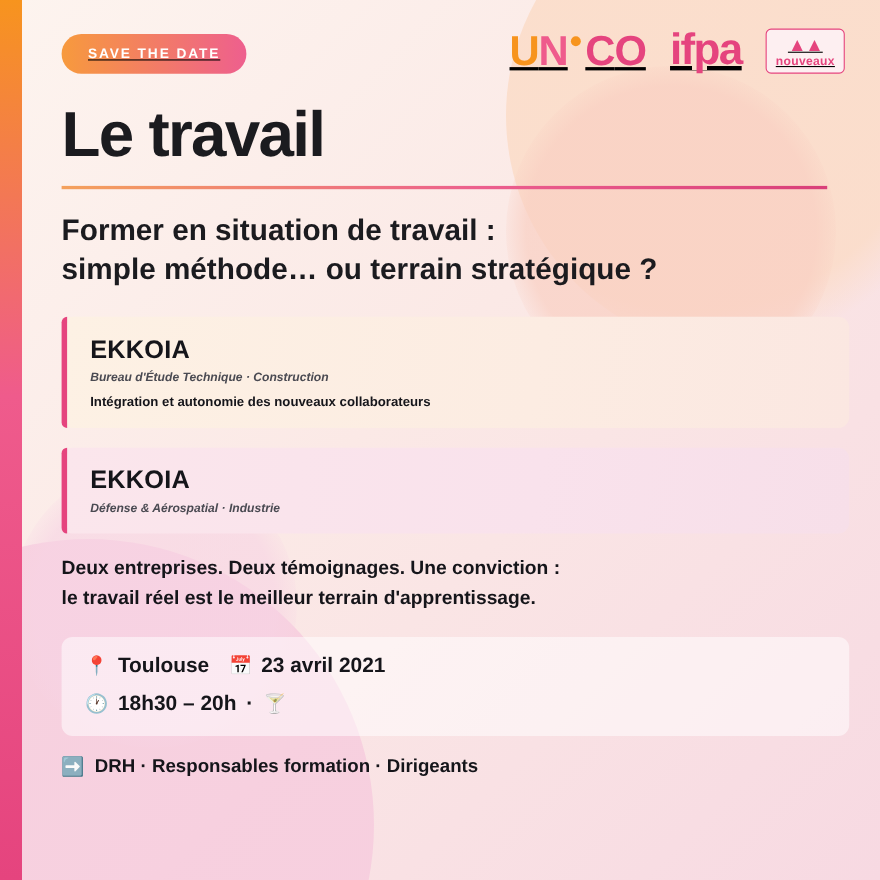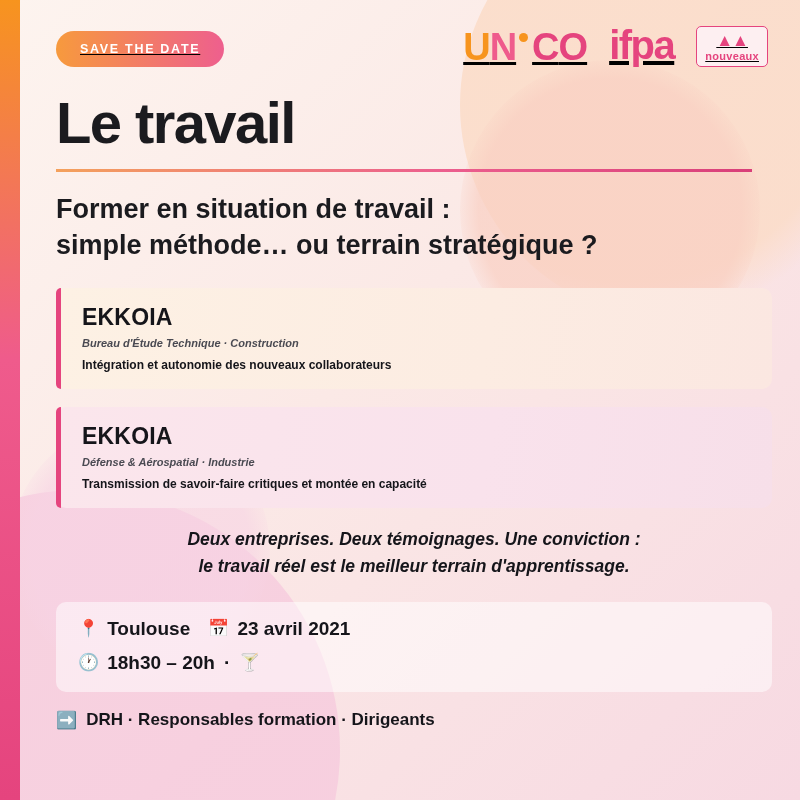--- a/index.html
+++ b/index.html
@@ -206,26 +206,24 @@
   }
   .card-desc {
     margin-top: 9px;
     font-size: 12px;
     font-weight: bold;
     color: #15151a;
   }
 
   .quote {
     margin-top: 12px;
-    font-style: italic;
     font-weight: bold;
     font-size: 17.5px;
     color: #15151a;
     line-height: 1.55;
-    text-align: center;
   }
 
   
   .info-box {
     margin-top: 22px;
     width: 716px;
     box-sizing: border-box;
     background: rgba(255,255,255,.52);
     border-radius: 10px;
     padding: 16px 22px 18px;
@@ -298,21 +296,20 @@
     <div class="cards">
       <div class="card card-a">
         <div class="card-title">EKKOIA</div>
         <div class="card-meta">Bureau d'Étude Technique · Construction</div>
         <div class="card-desc">Intégration et autonomie des nouveaux collaborateurs</div>
       </div>
 
       <div class="card card-b">
         <div class="card-title">EKKOIA</div>
         <div class="card-meta">Défense &amp; Aérospatial · Industrie</div>
-        <div class="card-desc">Transmission de savoir-faire critiques et montée en capacité</div>
       </div>
     </div>
 
     <div class="quote">
       <span>Deux entreprises. Deux témoignages. Une conviction :</span><br>
       <span>le travail réel est le meilleur terrain d'apprentissage.</span>
     </div>
 
     <div class="info-box">
       <div class="info-line">

